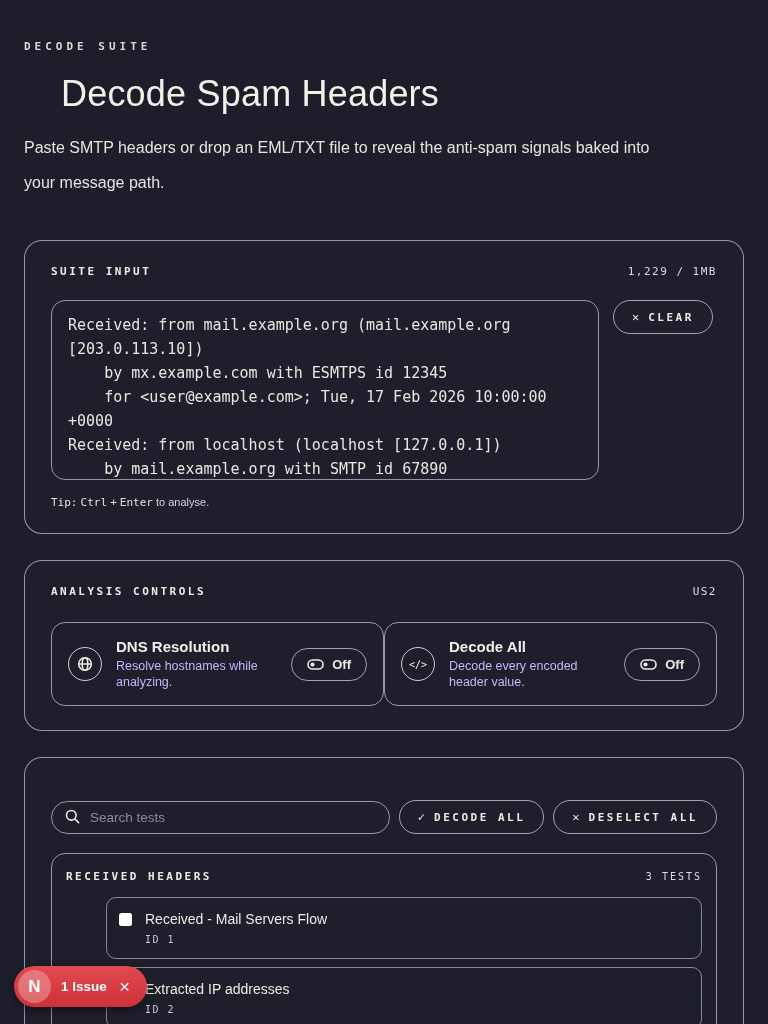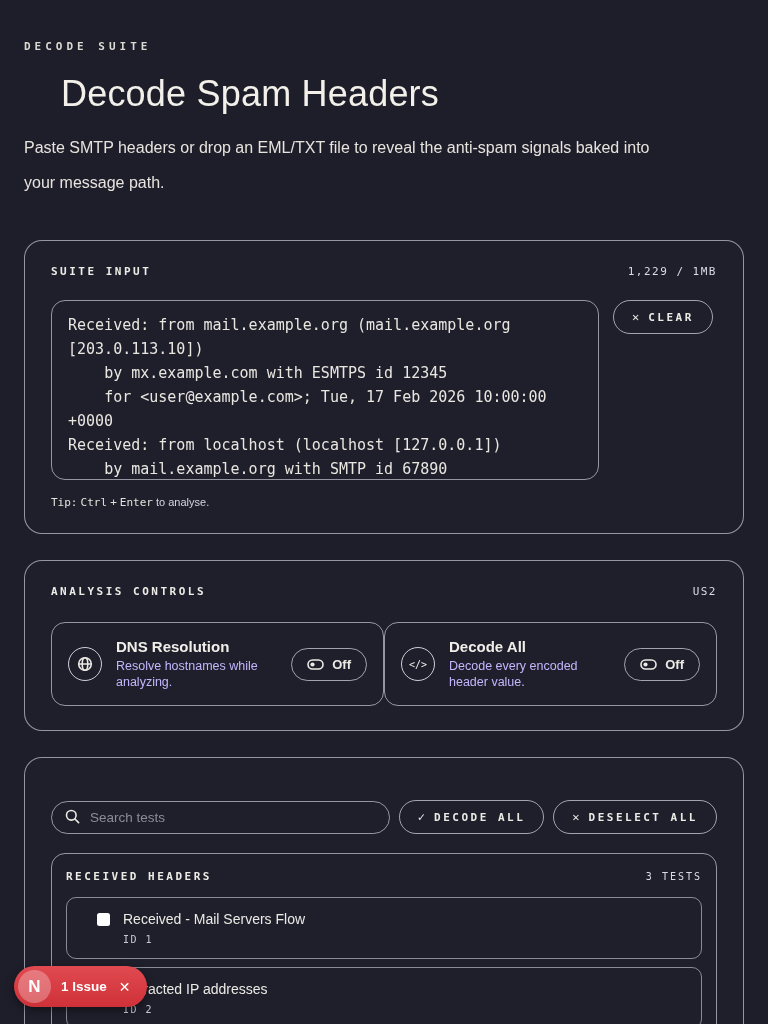--- a/index.html
+++ b/index.html
@@ -95,21 +95,21 @@
   }
   .search-input::placeholder { color: #8d8b99; }
   .search-icon-box { position: absolute; left: 14px; top: 8px; }
 
   .group-box {
     margin-top: 19px; border: 1px solid rgba(223,225,235,0.62);
     border-radius: 14px; padding: 16px 14px 20px 14px;
   }
   .test-item {
     border: 1px solid rgba(223,225,235,0.55); border-radius: 10px;
-    padding: 13px 30px; margin-top: 14px; cursor: pointer;
+    padding: 13px 12px; margin-top: 14px; cursor: pointer; margin-left: 40px;
   }
   .test-item + .test-item { margin-top: 8px; }
   .item-row { display: flex; align-items: center; gap: 13px; }
   .checkbox {
     width: 13px; height: 13px; background: #ffffff; border-radius: 2.5px;
     flex: 0 0 13px;
   }
   .item-label { font-size: 14px; color: #eceae4; }
   .item-id {
     margin: 7px 0 0 26px; font-family: "DejaVu Sans Mono", monospace;

